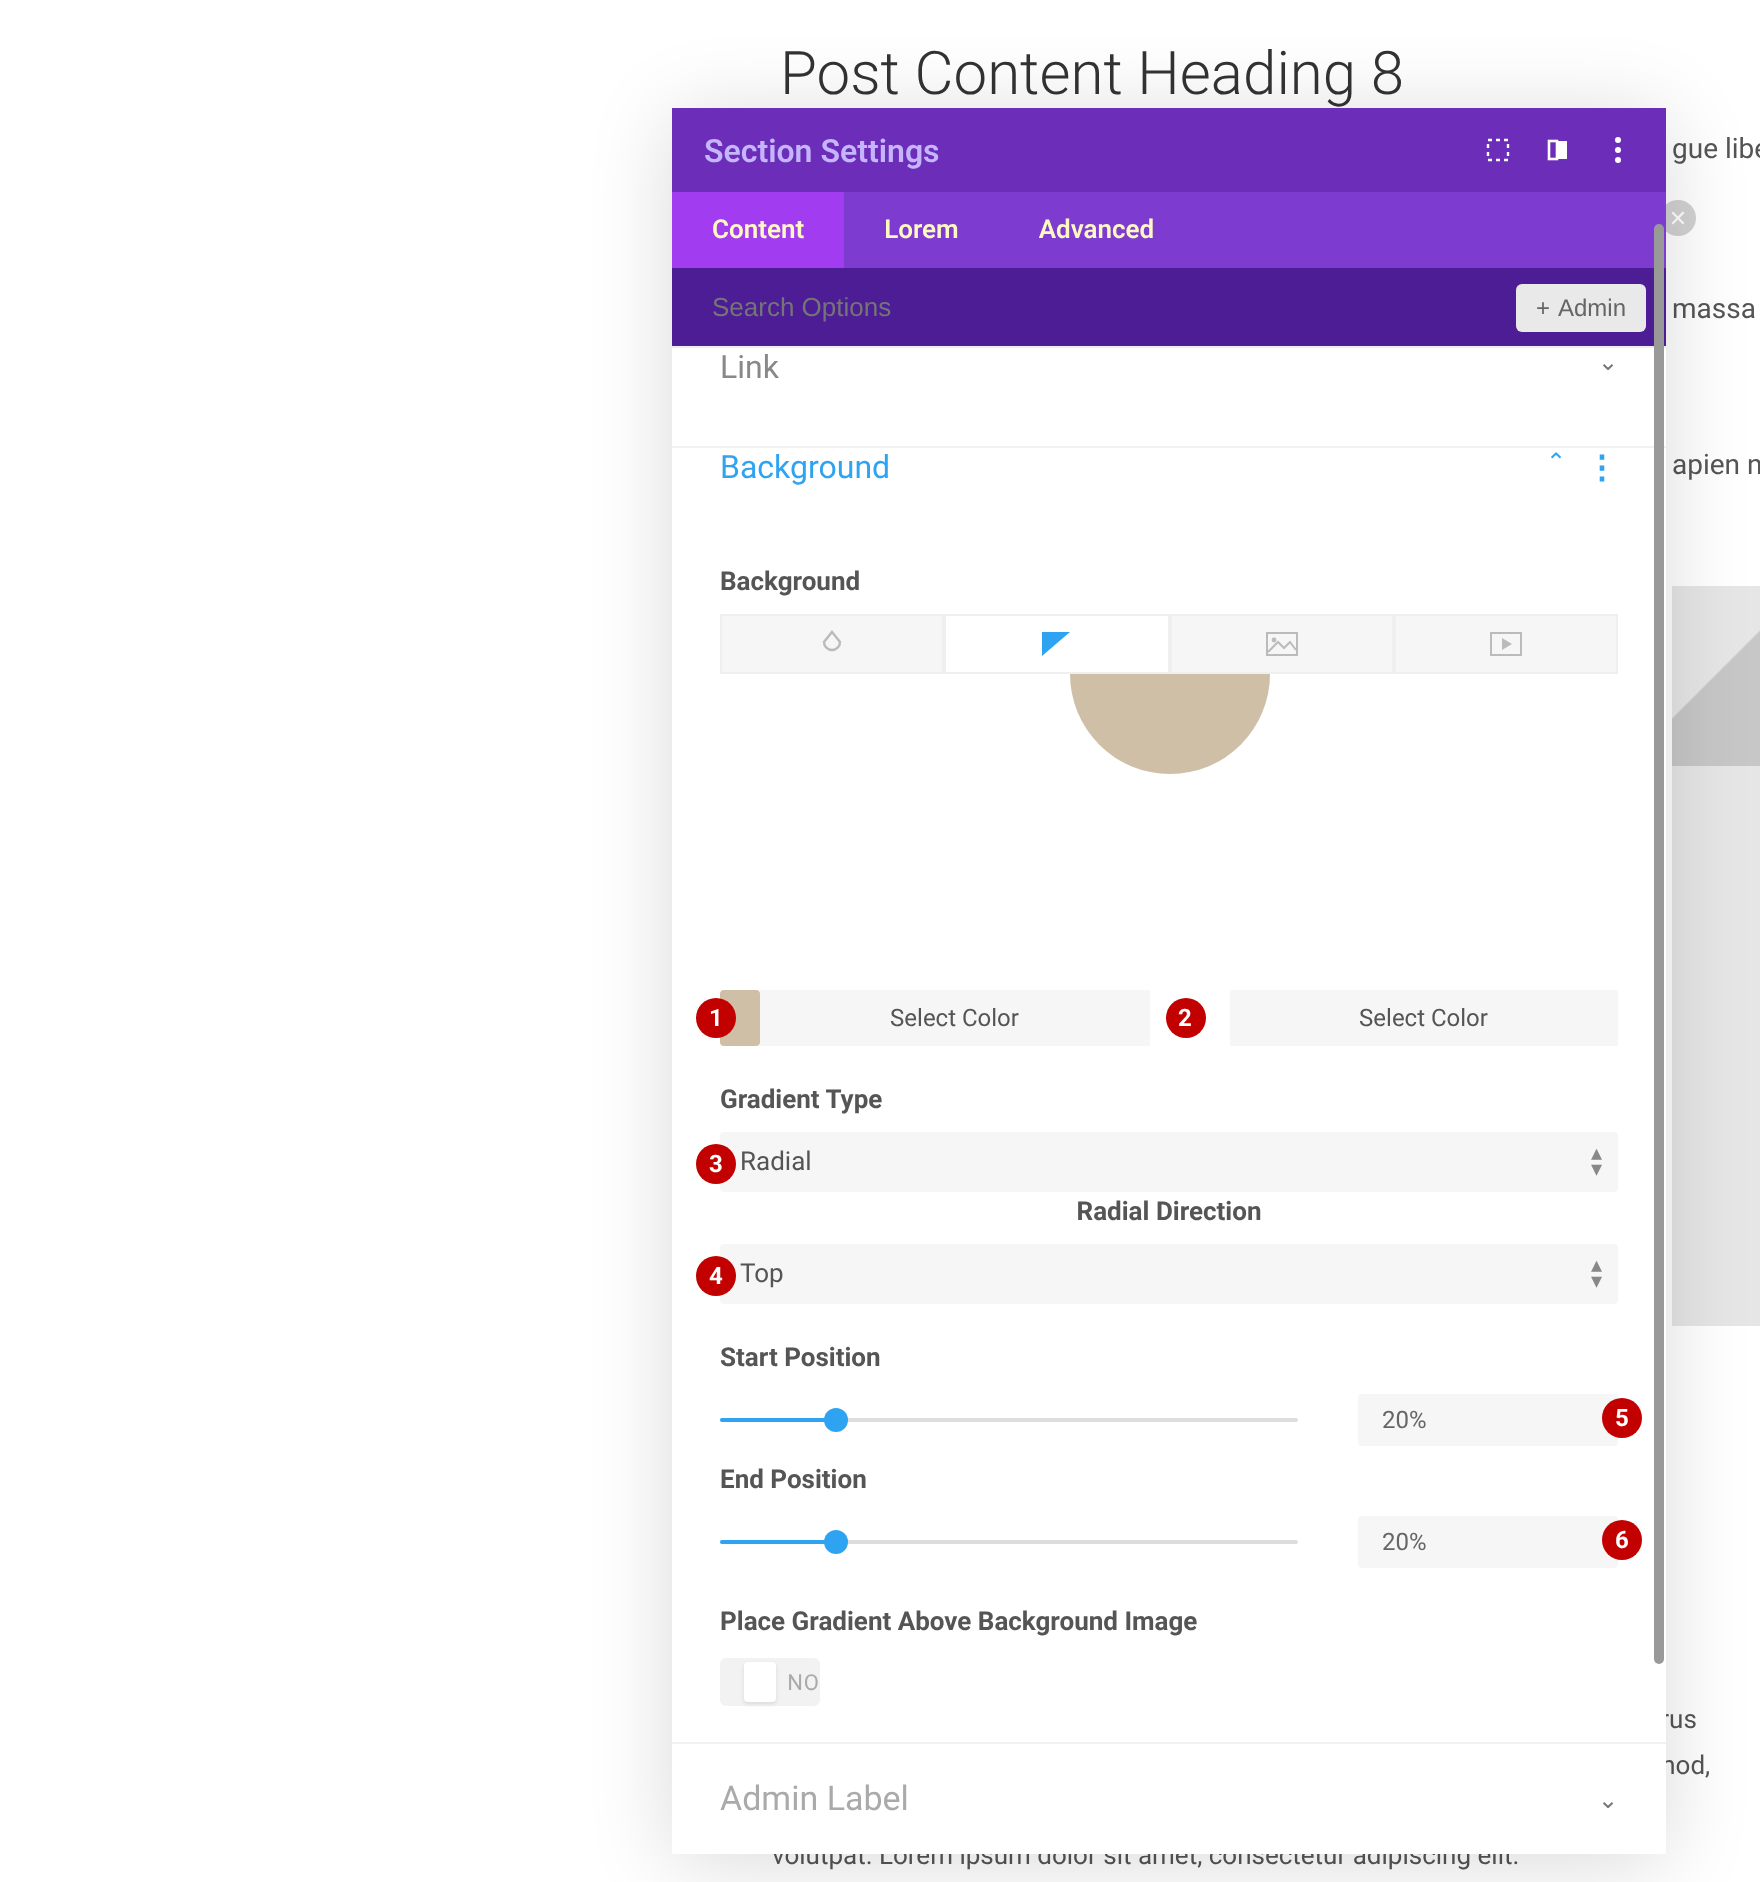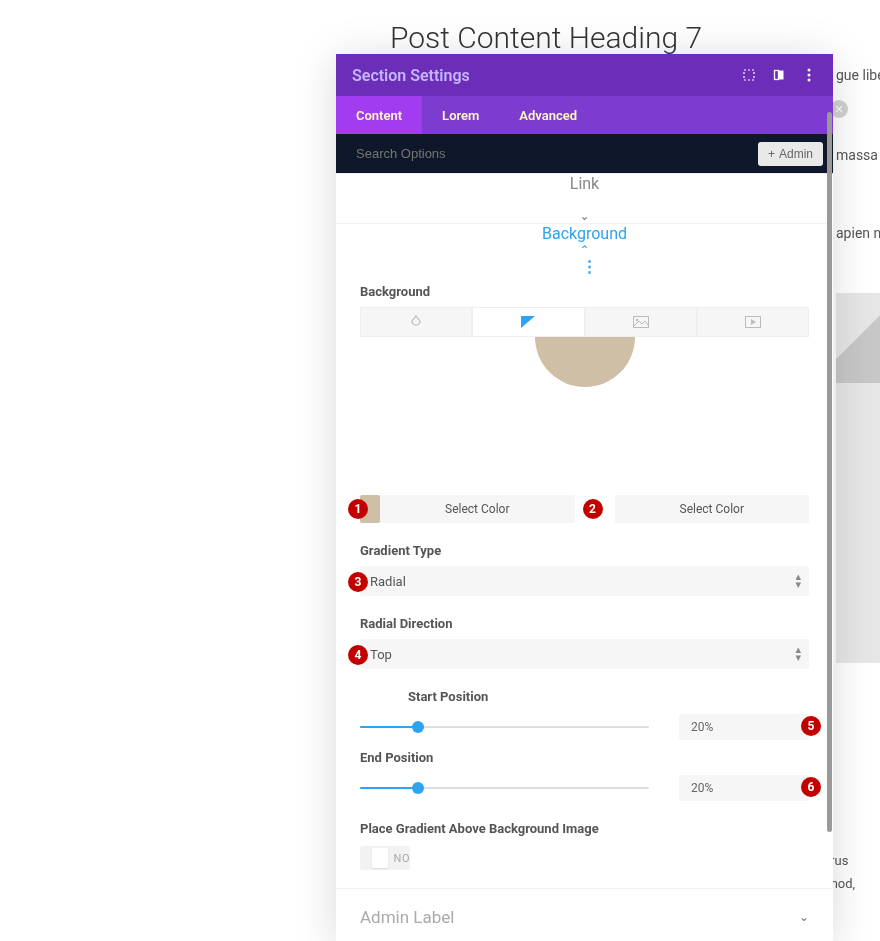--- a/index.html
+++ b/index.html
@@ -19,25 +19,25 @@
 
   .titlebar { background:#6c2eb9; height:42px; display:flex; align-items:center; padding:0 16px; color:#c4b5fd; }
   .titlebar h2 { font-size:16px; font-weight:600; flex:1; }
   .titlebar .ticon { width:16px; height:16px; margin-left:14px; display:flex; align-items:center; justify-content:center; cursor:pointer; }
   .titlebar svg { display:block; }
 
   .tabbar { background:#7e3bd0; height:38px; display:flex; align-items:stretch; color:#fef9c3; font-size:13px; }
   .tab { padding:0 20px; display:flex; align-items:center; cursor:pointer; font-weight:600; }
   .tab.active { background:#a23cf1; }
 
-  .searchrow { background:#0f172a; height:40px; display:flex; align-items:center; padding:0 10px 0 20px; border-bottom:1px solid #eee; }
+  .searchrow { background:#4c1d95; height:40px; display:flex; align-items:center; padding:0 10px 0 20px; border-bottom:1px solid #eee; }
   .search-input { flex:1; border:none; background:transparent; font-size:13px; color:#888; outline:none; height:100%; }
   .filter-btn { background:#e9e9e9; border:none; padding:5px 10px; font-size:12px; color:#666; border-radius:3px; display:flex; align-items:center; gap:4px; cursor:pointer; }
 
-  .accordion-row { height:50px; display:flex; align-items:center; padding:0 24px; font-size:16px; color:#888; cursor:pointer; border-bottom:1px solid #f2f2f2;flex-direction:column; }
+  .accordion-row { height:50px; display:flex; align-items:flex-start; padding:0 24px; font-size:16px; color:#888; cursor:pointer; border-bottom:1px solid #f2f2f2; }
   .accordion-row .spacer { flex:1; }
   .accordion-row.open { color:#2ea3f2; }
   .chev { font-size:12px; color:#777; }
 
   .panel { padding:12px 24px 18px 24px; }
   .label { font-size:13px; font-weight:700; color:#555; margin:10px 0 8px 0; }
   .bg-tabs { display:flex; height:30px; }
   .bg-tab { flex:1; border:1px solid #efefef; background:#f6f6f6; display:flex; align-items:center; justify-content:center; cursor:pointer; }
   .bg-tab.active { background:#fff; }
   .bg-tab svg { display:block; }
@@ -76,21 +76,21 @@
   .toggle-label { font-size:11px; color:#aaa; margin-left:4px; letter-spacing:0.5px; }
 
   .adminlabel { height:56px; display:flex; align-items:center; padding:0 24px; font-size:17px; color:#aaa; cursor:pointer; }
   .adminlabel .spacer { flex:1; }
 
   .opts-icon { margin-left:10px; color:#2ea3f2; cursor:pointer; font-weight:700; }
 </style>
 </head>
 <body>
 
-<div class="bg-heading">Post Content Heading 7</div>
+<div class="bg-heading">Post Content Heading 8</div>
 <div class="bg-text">gue libero.
 am.</div>
 <div class="bg-close">✕</div>
 <div class="bg-text2">massa orci
 uat.</div>
 <div class="bg-text3">apien nisl,
 rpis.</div>
 <div class="bg-gray-block"></div>
 <div class="bg-bottom-text">auctor mi, eu congue odio tempus et. Curabitur ac semper ligula. Praesent purus ligula, ultricies vel porta ac, condimentum est ut, vehicula sapien. Donec euismod, sem et elementum finibus, lacus mauris pulvinar nibh, sed eget felis porttitor volutpat. Lorem ipsum dolor sit amet, consectetur adipiscing elit.</div>
 
@@ -195,31 +195,31 @@
     <div class="label" style="margin-top:20px;">Gradient Type</div>
     <div class="select" style="position:relative;">
       <div class="badge badge3">3</div>
       <span>Radial</span>
       <span class="caret">
             <span>▴</span>
             <span>▾</span>
           </span>
     </div>
 
-    <div class="label" style="margin-top:20px;">Radial Direction</div>
+    <div class="label" style="margin-top:3px;text-align:center;">Radial Direction</div>
     <div class="select" style="position:relative;">
       <div class="badge badge4">4</div>
       <span>Top</span>
       <span class="caret">
             <span>▴</span>
             <span>▾</span>
           </span>
     </div>
 
-    <div class="label" style="margin-top:20px;margin-left:48px;">Start Position</div>
+    <div class="label" style="margin-top:20px;">Start Position</div>
     <div class="sliderrow">
       <div class="slider">
         <div class="track"></div>
             <div class="track-fill"></div>
             <div class="thumb"></div>
       </div>
       <div style="position:relative;">
         <div class="valbox">20%</div>
         <div class="badge badge5">5</div>
       </div>

